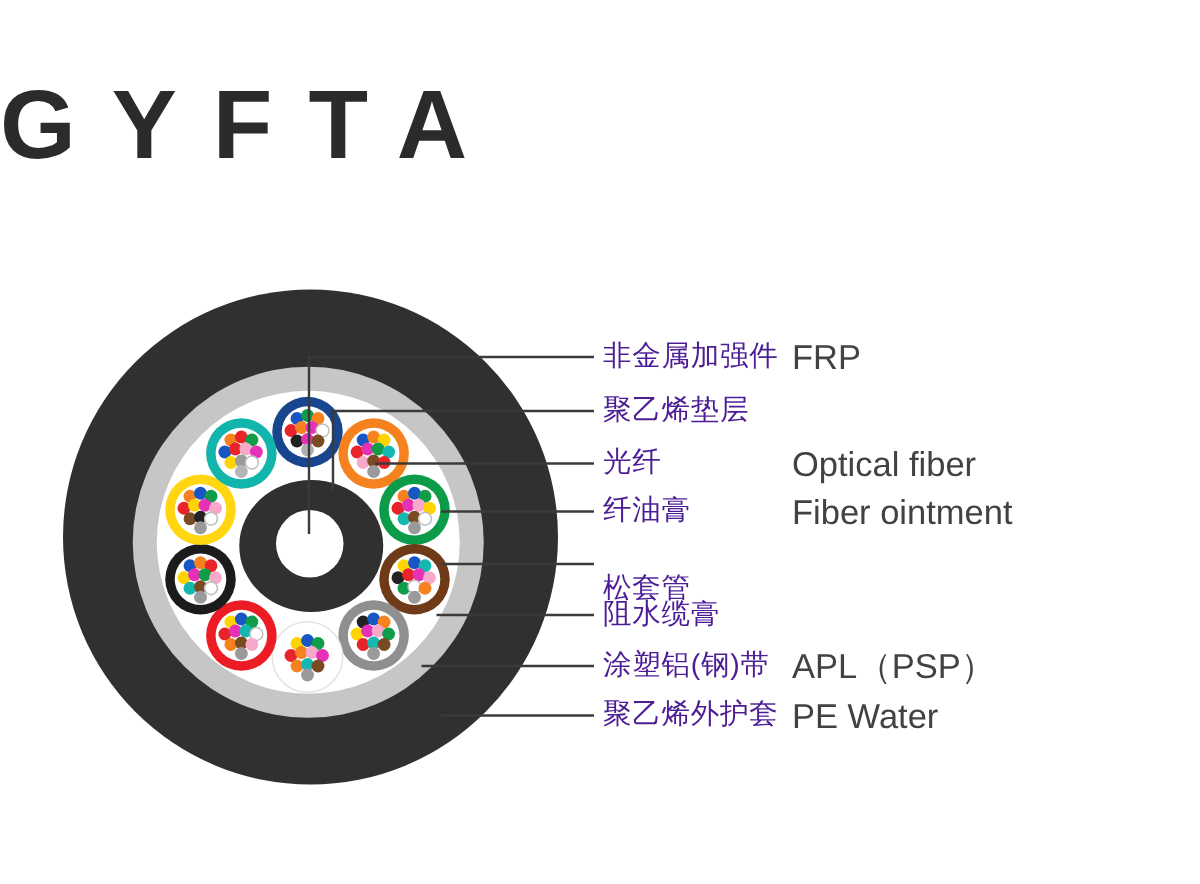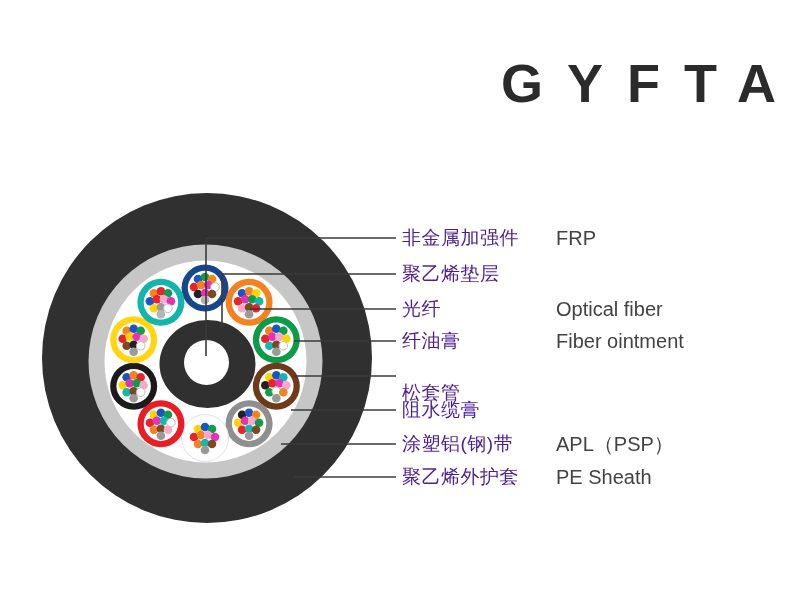--- a/index.html
+++ b/index.html
@@ -3,31 +3,31 @@
 <meta charset="utf-8">
 <style>
   html,body{margin:0;padding:0;}
   body{
     width:800px;height:589px;position:relative;overflow:hidden;
     background:#ffffff;
     font-family:"Liberation Sans","DejaVu Sans",sans-serif;
   }
   .title{
     position:absolute;top:58px;left:0;width:800px;
-    text-align:right;font-size:54px;font-weight:700;line-height:50px;
+    text-align:left;font-size:65px;font-weight:700;line-height:50px;
     letter-spacing:24px;color:#2b2b2b;white-space:nowrap;
   }
   #cable-svg{position:absolute;left:0;top:0;}
   .label-row{position:absolute;left:402px;width:398px;height:26px;line-height:26px;}
   .label-row .cn{
     position:absolute;left:0;top:0;font-size:19px;color:#4c1d95;
     letter-spacing:0.5px;white-space:nowrap;
   }
   .label-row .en{
-    position:absolute;left:126px;top:0;font-size:20px;color:#424242;white-space:nowrap;margin-left:28px;
+    position:absolute;left:126px;top:0;font-size:23px;color:#424242;white-space:nowrap;
   }
   .r1{top:225px}.r2{top:261px}.r3{top:296px}.r4{top:328px}
   .r5{top:380px}.r6{top:397px}.r7{top:431px}.r8{top:464px}
 </style>
 </head>
 <body>
 
 <div class="title">GYFTA</div>
 
 <svg id="cable-svg" width="800" height="589">
@@ -196,14 +196,14 @@
 </div>
 <div class="label-row r6">
   <span class="cn">阻水缆膏</span>
 </div>
 <div class="label-row r7">
   <span class="cn">涂塑铝(钢)带</span>
   <span class="en">APL（PSP）</span>
 </div>
 <div class="label-row r8">
   <span class="cn">聚乙烯外护套</span>
-  <span class="en">PE Sheath</span>
+  <span class="en">PE Water</span>
 </div>
 
 </body></html>

